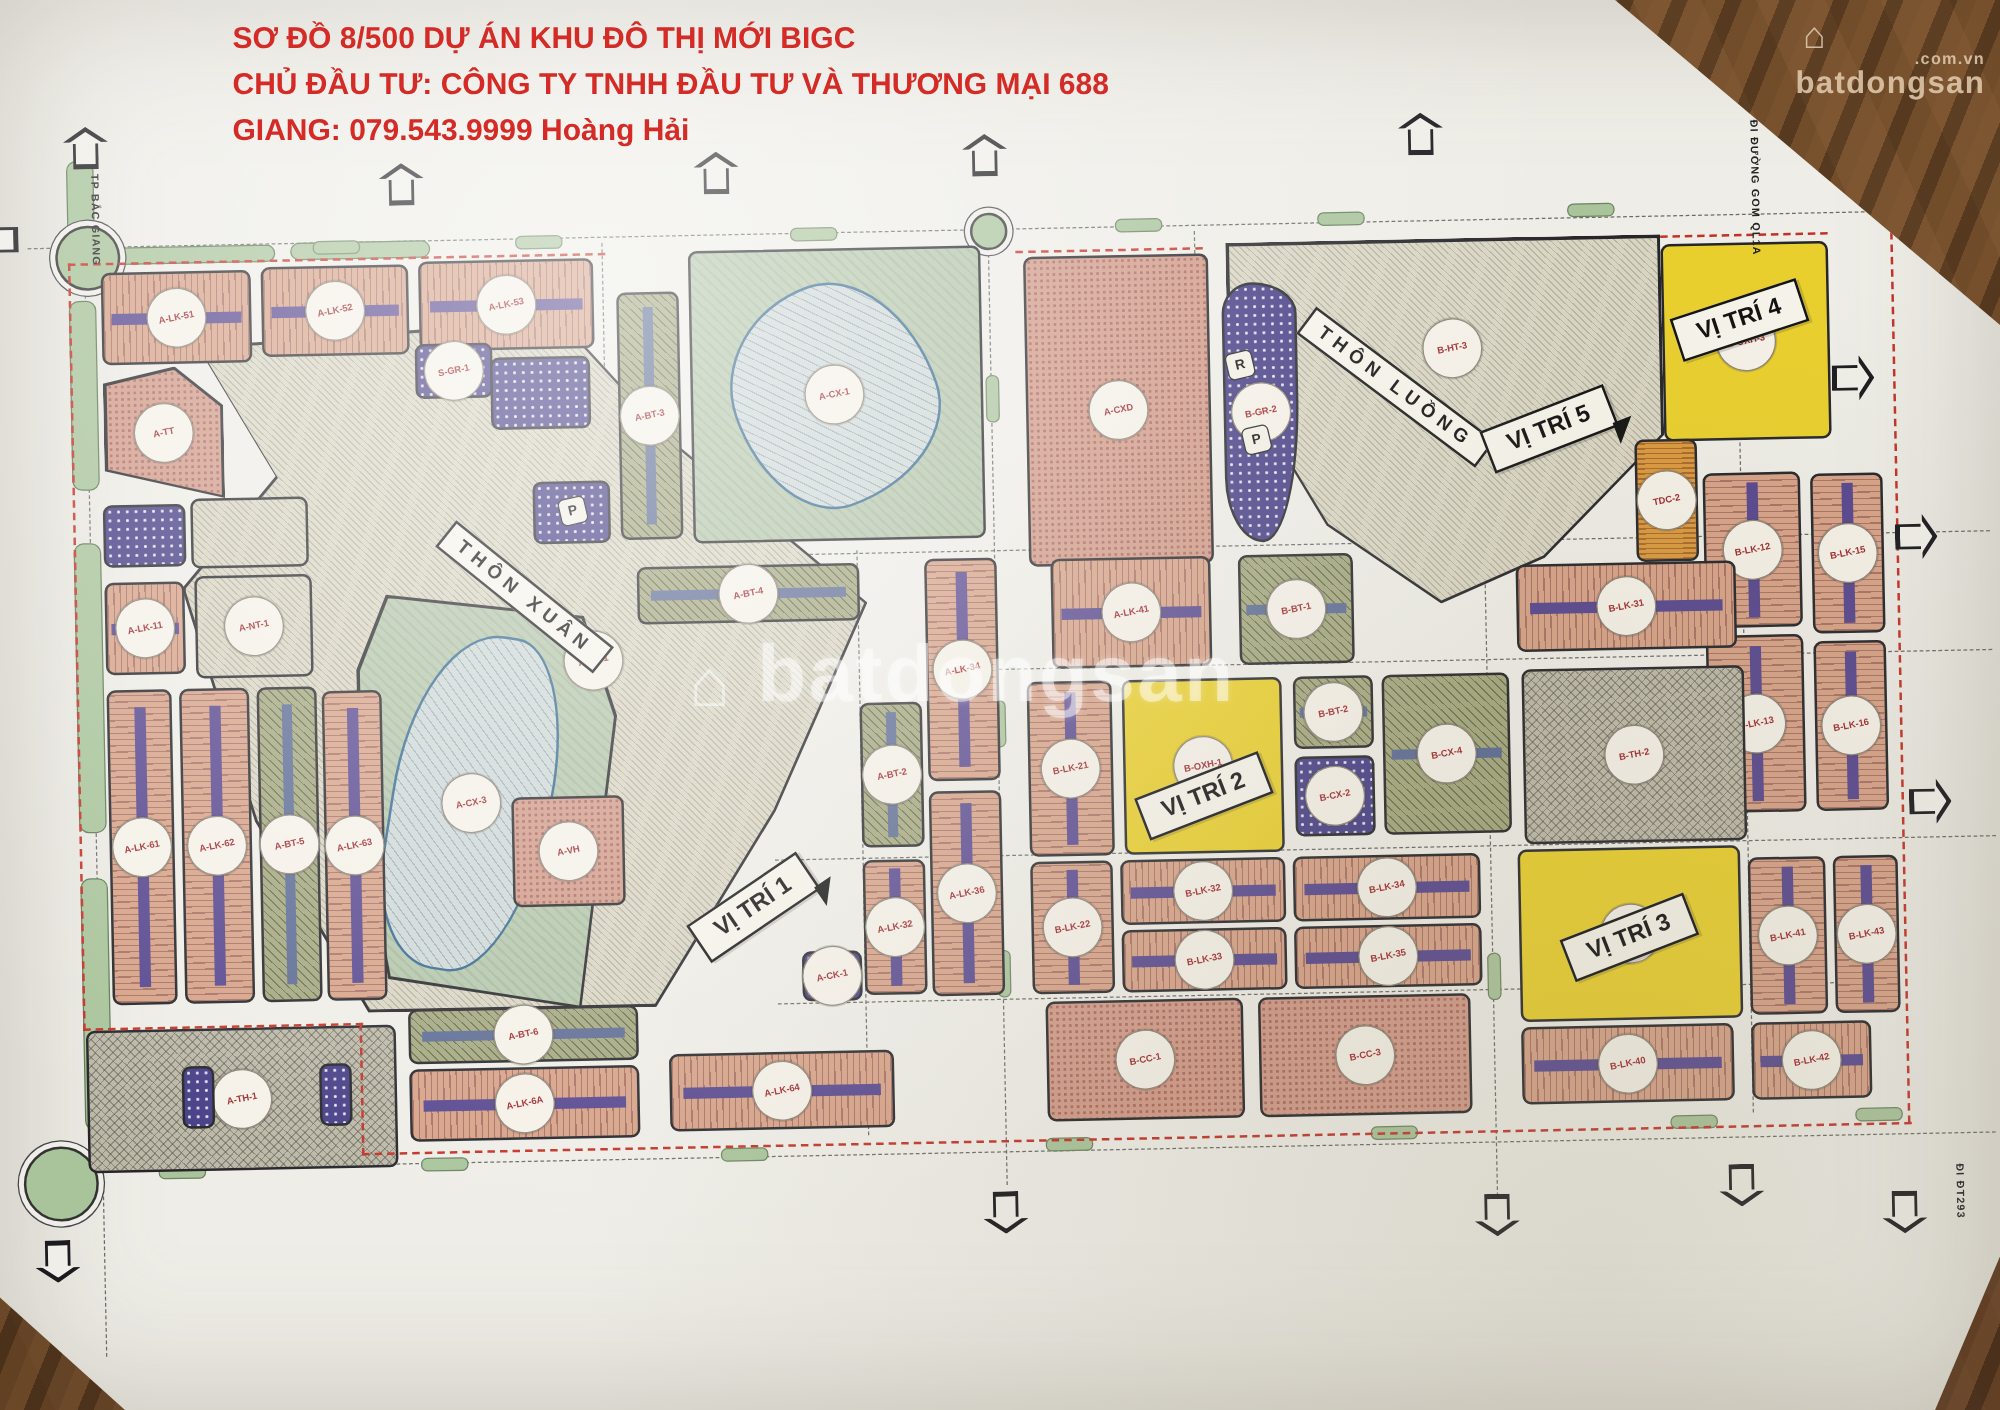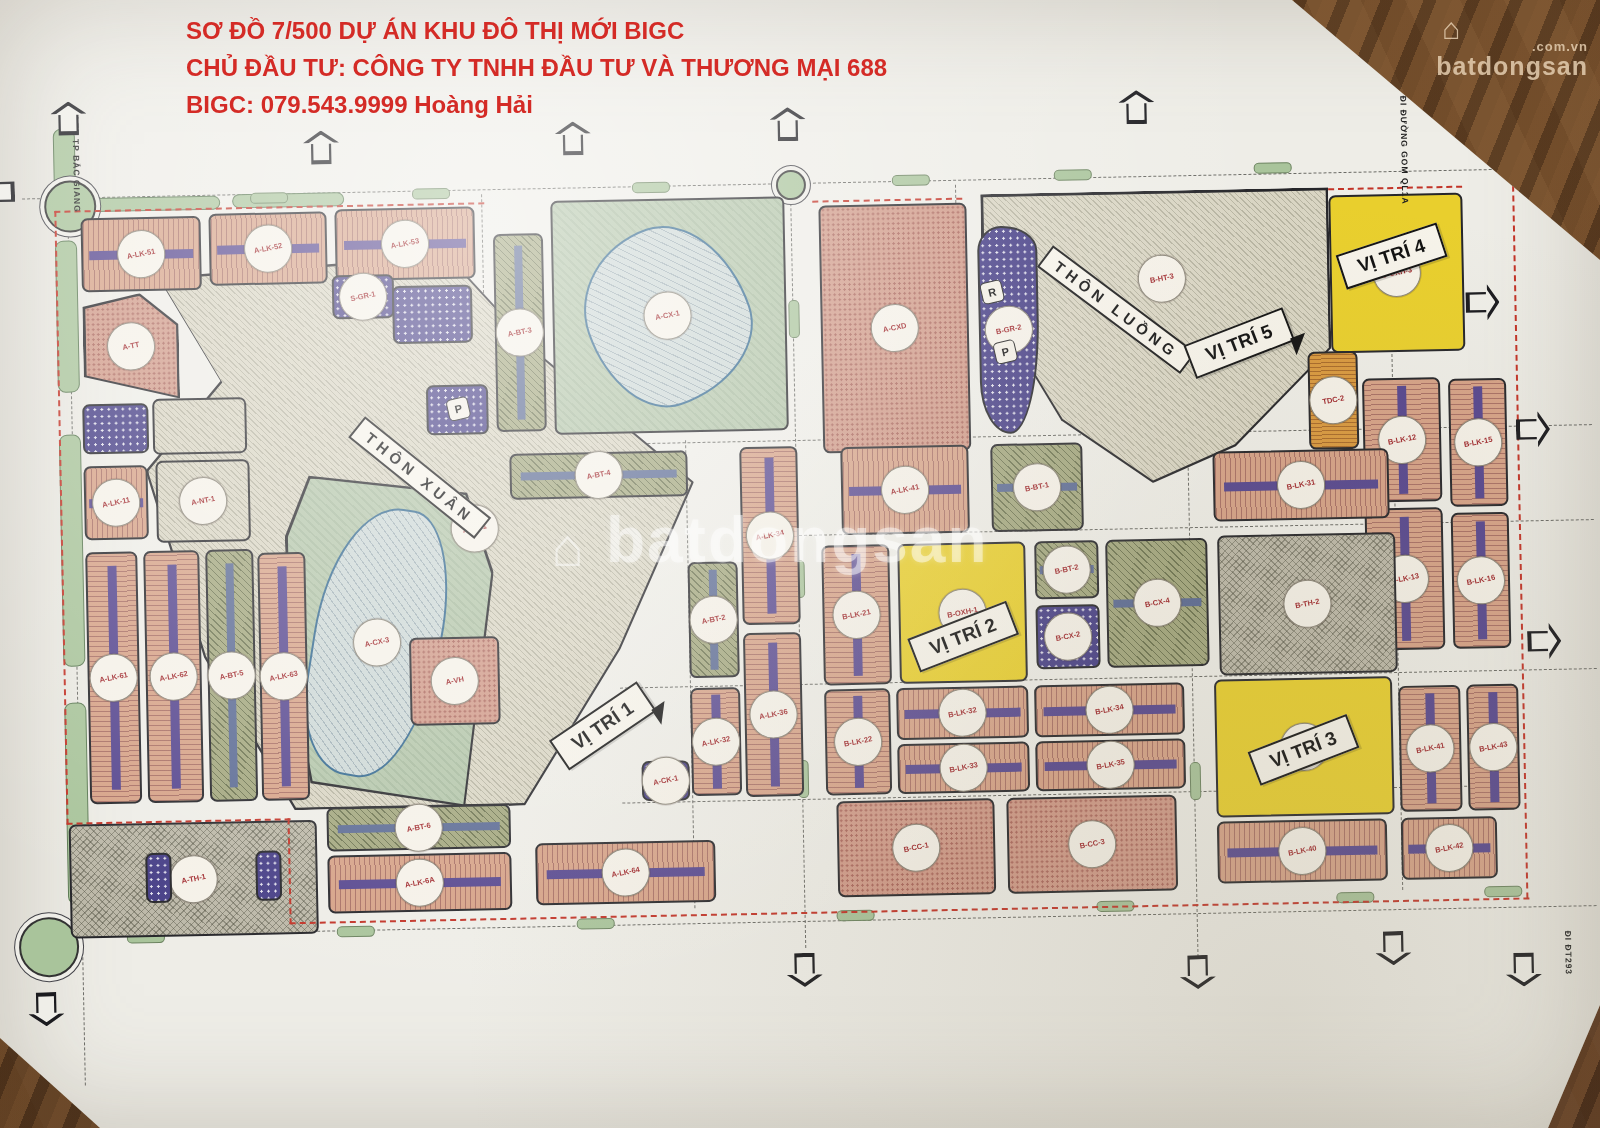--- a/index.html
+++ b/index.html
@@ -341,21 +341,21 @@
         <i></i>
       </div>
       <div class="arrow" style="left: 38px; top: 994px; --r: 180deg;">
         <b></b>
         <i></i>
       </div>
     </div>
 </div>
 
 <div class="header">
-  <div>SƠ ĐỒ 7/500 DỰ ÁN KHU ĐÔ THỊ MỚI BIGC</div>
+  <div>SƠ ĐỒ 8/500 DỰ ÁN KHU ĐÔ THỊ MỚI BIGC</div>
   <div>CHỦ ĐẦU TƯ: CÔNG TY TNHH ĐẦU TƯ VÀ THƯƠNG MẠI 688</div>
-  <div>BIGC: 079.543.9999 Hoàng Hải</div>
+  <div>GIANG: 079.543.9999 Hoàng Hải</div>
 </div>
 
 <div class="wm-center">
   <span class="house">⌂</span>
   <span>batdongsan</span>
 </div>
 
 </body></html>

